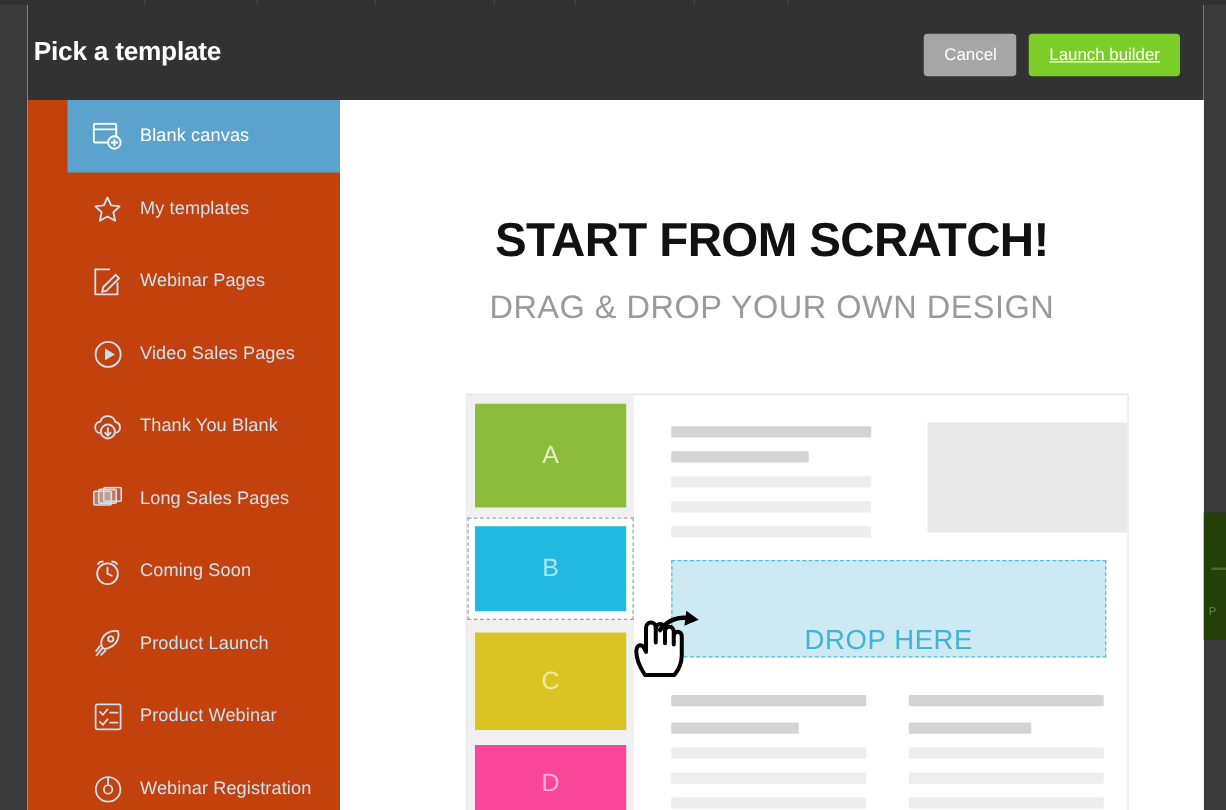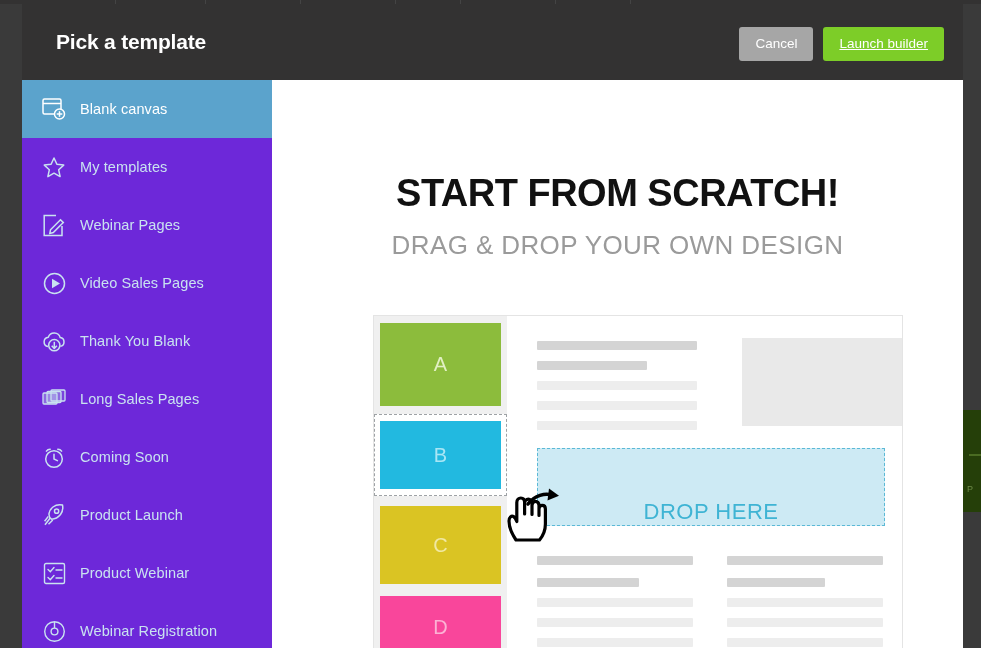--- a/index.html
+++ b/index.html
@@ -27,21 +27,21 @@
     background: #fff;
     overflow: hidden;
   }
 
   
   .modal-header {
     position: absolute; left: 0; top: 0; width: 941px; height: 76px;
     background: #333232;
   }
   .modal-title {
-    position: absolute; left: 34px; top: 26px;
+    position: absolute; left: 5px; top: 26px;
     font-size: 21px; font-weight: bold; color: #ffffff;
     letter-spacing: -0.2px;
   }
   .hdr-buttons {
     position: absolute; right: 19px; top: 23px;
     display: flex; gap: 10px; 
   }
   .btn {
     border: none; border-radius: 3px;
     font-family: "Liberation Sans", sans-serif;
@@ -49,22 +49,23 @@
     padding: 0 16px; height: 34px; line-height: 34px;
     white-space: nowrap;
   }
   .btn-cancel { background: #a6a6a6; }
   .btn-launch { background: #7ed321; background: #7dcd28; font-weight: normal; text-decoration: underline; }
 
   
   .sidebar {
     position: absolute; left: 0; top: 76px;
     width: 250px; height: 568px;
-    background: #6d28d9;
-    overflow: hidden;
+    background: #c2410c;
+    overflow: hidden;
+    padding-left: 32px;
   }
   .side-item {
     position: relative;
     height: 58px;
     display: flex; align-items: center;
     padding-left: 17px;
     cursor: pointer;
   }
   .side-item.active { background: #5ba3cc; }
   .side-ico {

